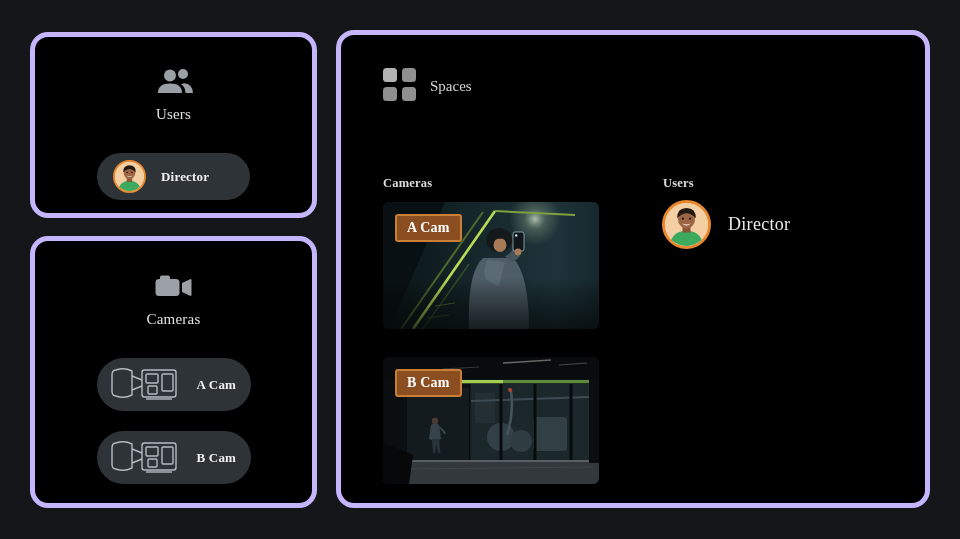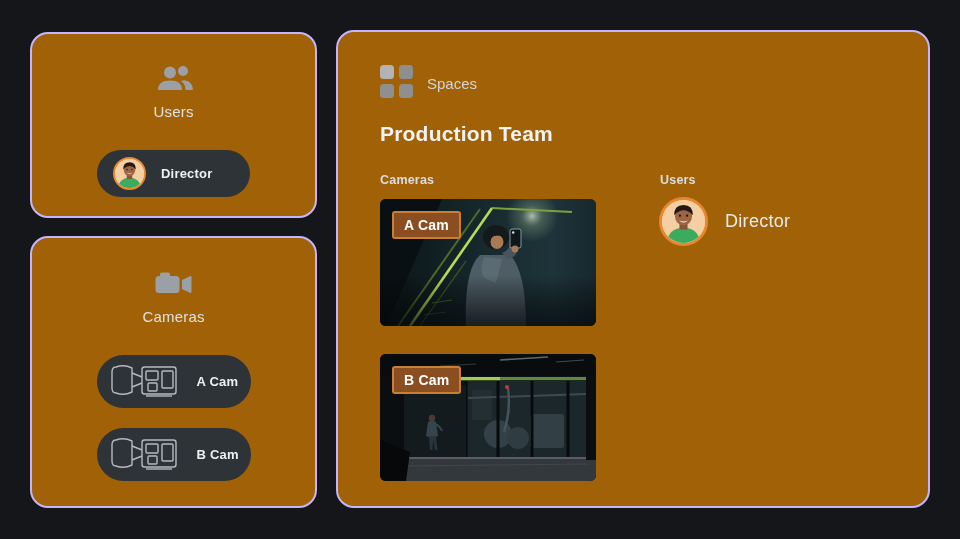--- a/index.html
+++ b/index.html
@@ -6,23 +6,24 @@
   html,body { width:960px; height:539px; }
   body {
     position:relative;
     background:#14161a;
     font-family:"Liberation Sans", sans-serif;
     color:#e8eaeb;
     overflow:hidden;
   }
   .panel {
     position:absolute;
-    background:#a16207;
-    border:2px solid #c4b5fd;
+    background:#000000;
+    border:5px solid #c4b5fd;
     border-radius:18px;
+    font-family:Liberation Serif, serif;
   }
   
   .panel-users   { left:30px; top:32px;  width:287px; height:186px; }
   .panel-cameras { left:30px; top:236px; width:287px; height:272px; }
   .panel-col {
     display:flex; flex-direction:column; align-items:center;
   }
   .panel-users.panel-col   { padding-top:30px; }
   .panel-cameras.panel-col { padding-top:33px; }
   .panel-icon { display:block; }
@@ -174,21 +175,20 @@
       <svg width="33" height="33" viewBox="0 0 33 33" xmlns="http://www.w3.org/2000/svg">
         <rect x="0" y="0" width="14" height="14" rx="3.5" fill="#b3b3b3"></rect>
         <rect x="19" y="0" width="14" height="14" rx="3.5" fill="#8f8f8f"></rect>
         <rect x="0" y="19" width="14" height="14" rx="3.5" fill="#8f8f8f"></rect>
         <rect x="19" y="19" width="14" height="14" rx="3.5" fill="#8f8f8f"></rect>
       </svg>
     </span>
     <span class="spaces-label">Spaces</span>
   </div>
 
-  <div class="main-title">Production Team</div>
 
   <div class="col-label col-label-cameras">Cameras</div>
   <div class="col-label col-label-users">Users</div>
 
   <div class="thumb thumb-a">
     <svg viewBox="0 0 216 127" preserveAspectRatio="none" xmlns="http://www.w3.org/2000/svg">
       <defs>
         <linearGradient id="abg" x1="0" y1="0" x2="1" y2="0">
           <stop offset="0" stop-color="#0b1416"></stop>
           <stop offset="0.45" stop-color="#16282c"></stop>

